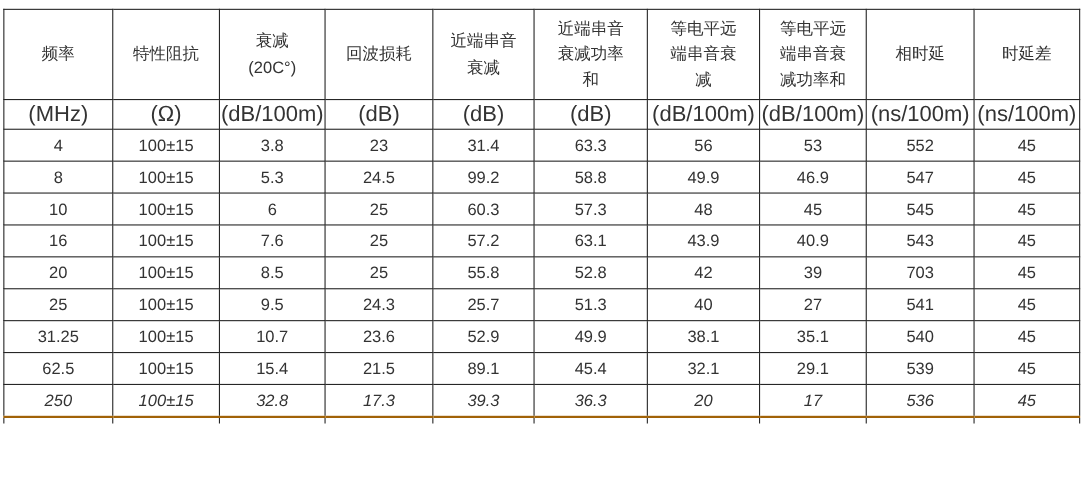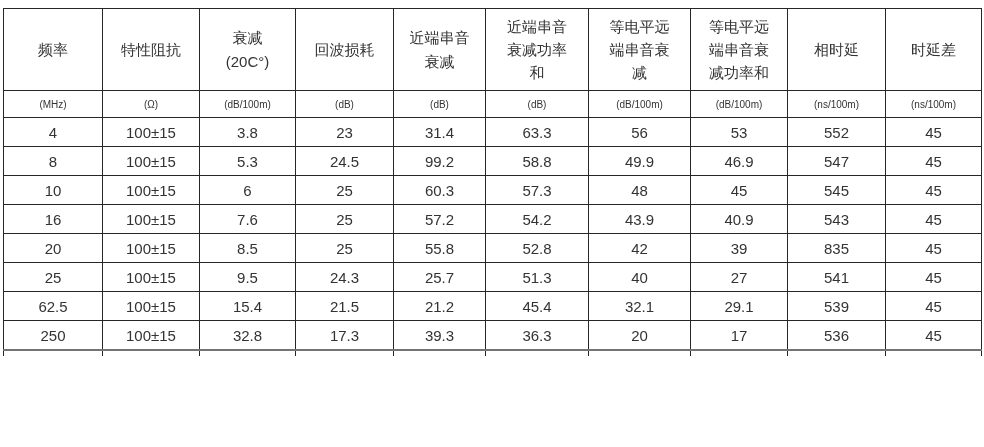--- a/index.html
+++ b/index.html
@@ -37,28 +37,29 @@
     overflow: hidden;
   }
   tr.title-row th {
     height: 81px;
     font-size: 15px;
     line-height: 1.55;
     white-space: pre-line;
   }
   tr.units-row th {
     height: 26px;
-    font-size: 10px;
+    font-size: 20px;
   }
   tbody tr.data-row td {
     height: 28px;
     font-size: 15px;
   }
   tbody tr.data-row.last td {
-    border-bottom: 2px solid #737373;
+    border-bottom: 2px solid #a16207;
+    font-style: italic;
   }
   tbody tr.stub-row td {
     height: 5px;
     border-bottom: none;
   }
 </style>
 </head>
 <body>
 
 <div class="page">
@@ -145,56 +146,68 @@
           <td>45</td>
           <td>545</td>
           <td>45</td>
         </tr>
         <tr class="data-row">
           <td>16</td>
           <td>100±15</td>
           <td>7.6</td>
           <td>25</td>
           <td>57.2</td>
-          <td>54.2</td>
+          <td>63.1</td>
           <td>43.9</td>
           <td>40.9</td>
           <td>543</td>
           <td>45</td>
         </tr>
         <tr class="data-row">
           <td>20</td>
           <td>100±15</td>
           <td>8.5</td>
           <td>25</td>
           <td>55.8</td>
           <td>52.8</td>
           <td>42</td>
           <td>39</td>
-          <td>835</td>
+          <td>703</td>
           <td>45</td>
         </tr>
         <tr class="data-row">
           <td>25</td>
           <td>100±15</td>
           <td>9.5</td>
           <td>24.3</td>
           <td>25.7</td>
           <td>51.3</td>
           <td>40</td>
           <td>27</td>
           <td>541</td>
           <td>45</td>
         </tr>
         <tr class="data-row">
+          <td>31.25</td>
+          <td>100±15</td>
+          <td>10.7</td>
+          <td>23.6</td>
+          <td>52.9</td>
+          <td>49.9</td>
+          <td>38.1</td>
+          <td>35.1</td>
+          <td>540</td>
+          <td>45</td>
+        </tr>
+        <tr class="data-row">
           <td>62.5</td>
           <td>100±15</td>
           <td>15.4</td>
           <td>21.5</td>
-          <td>21.2</td>
+          <td>89.1</td>
           <td>45.4</td>
           <td>32.1</td>
           <td>29.1</td>
           <td>539</td>
           <td>45</td>
         </tr>
         <tr class="data-row last">
           <td>250</td>
           <td>100±15</td>
           <td>32.8</td>

